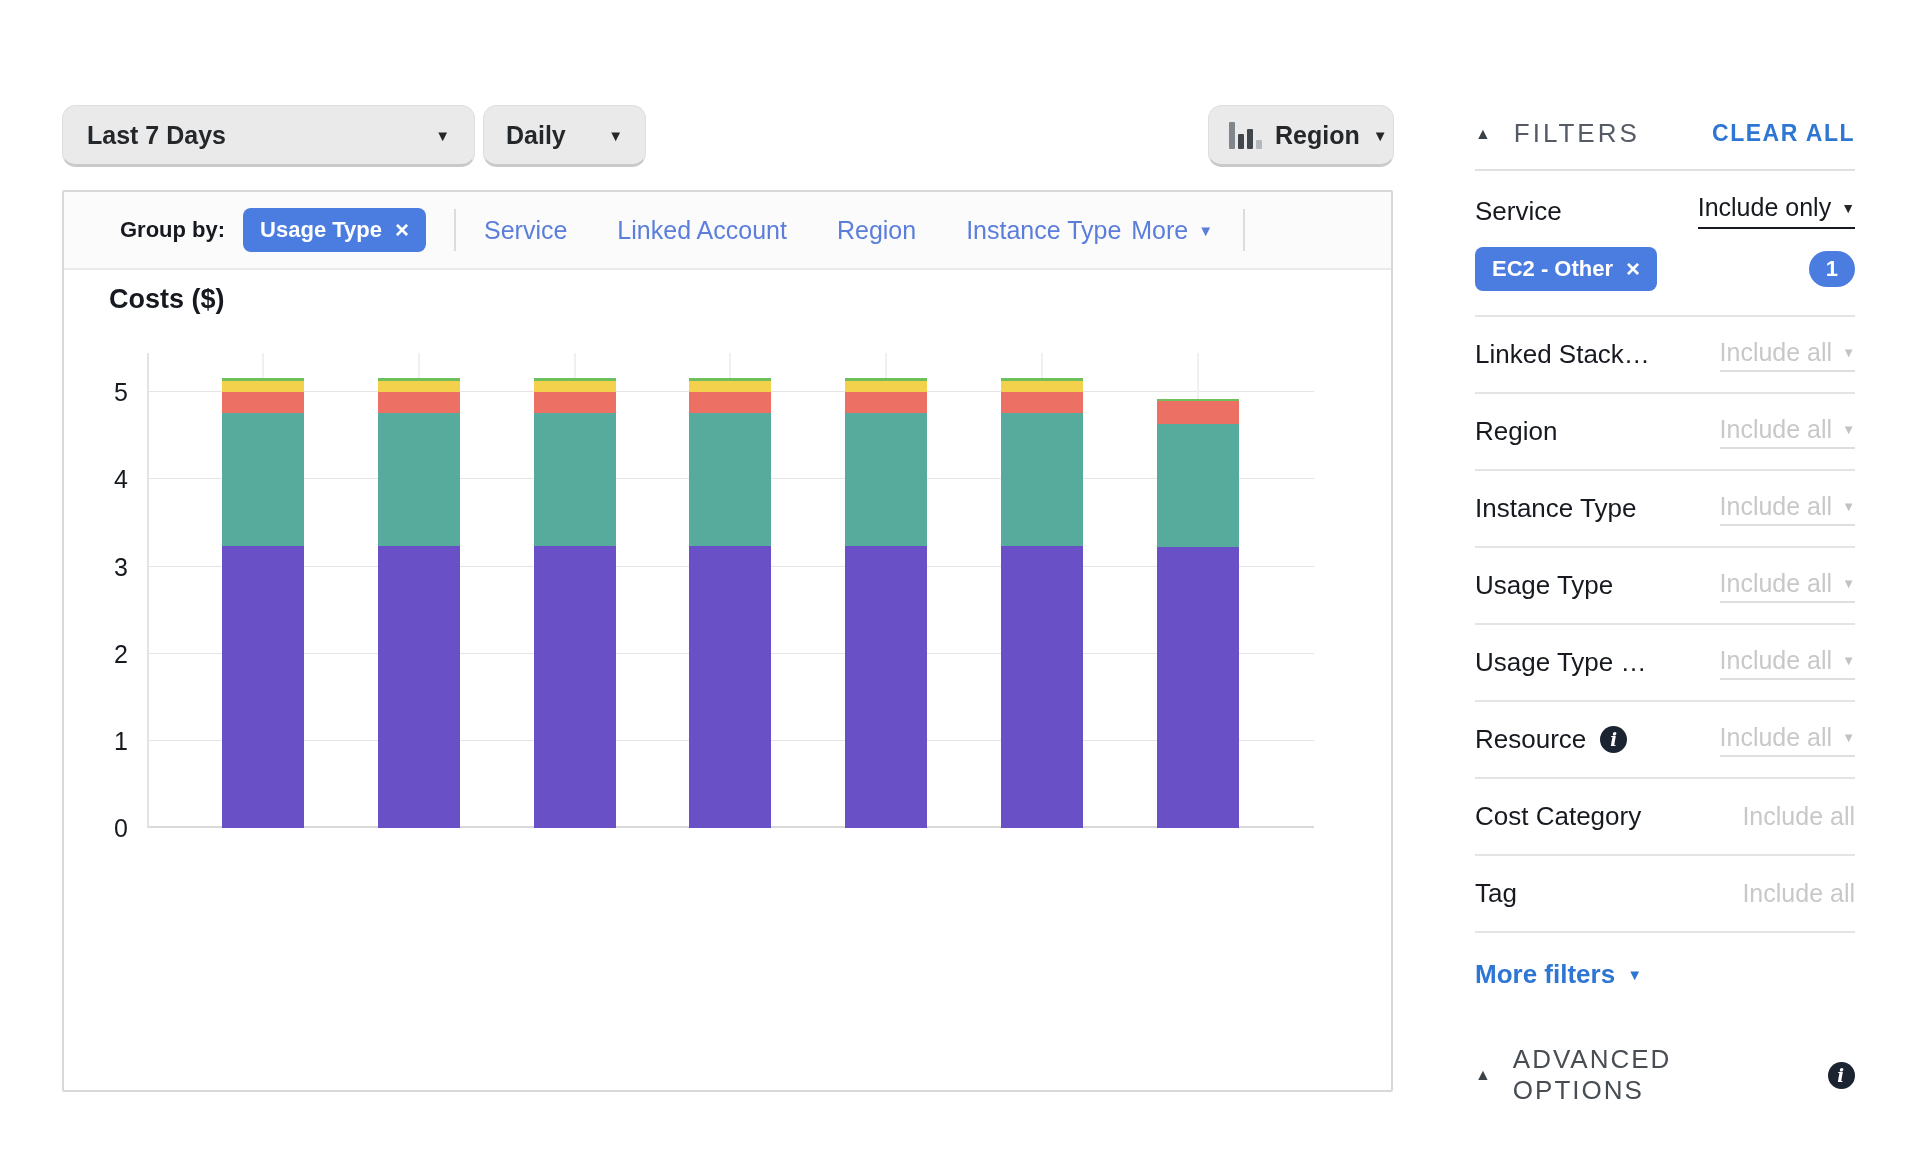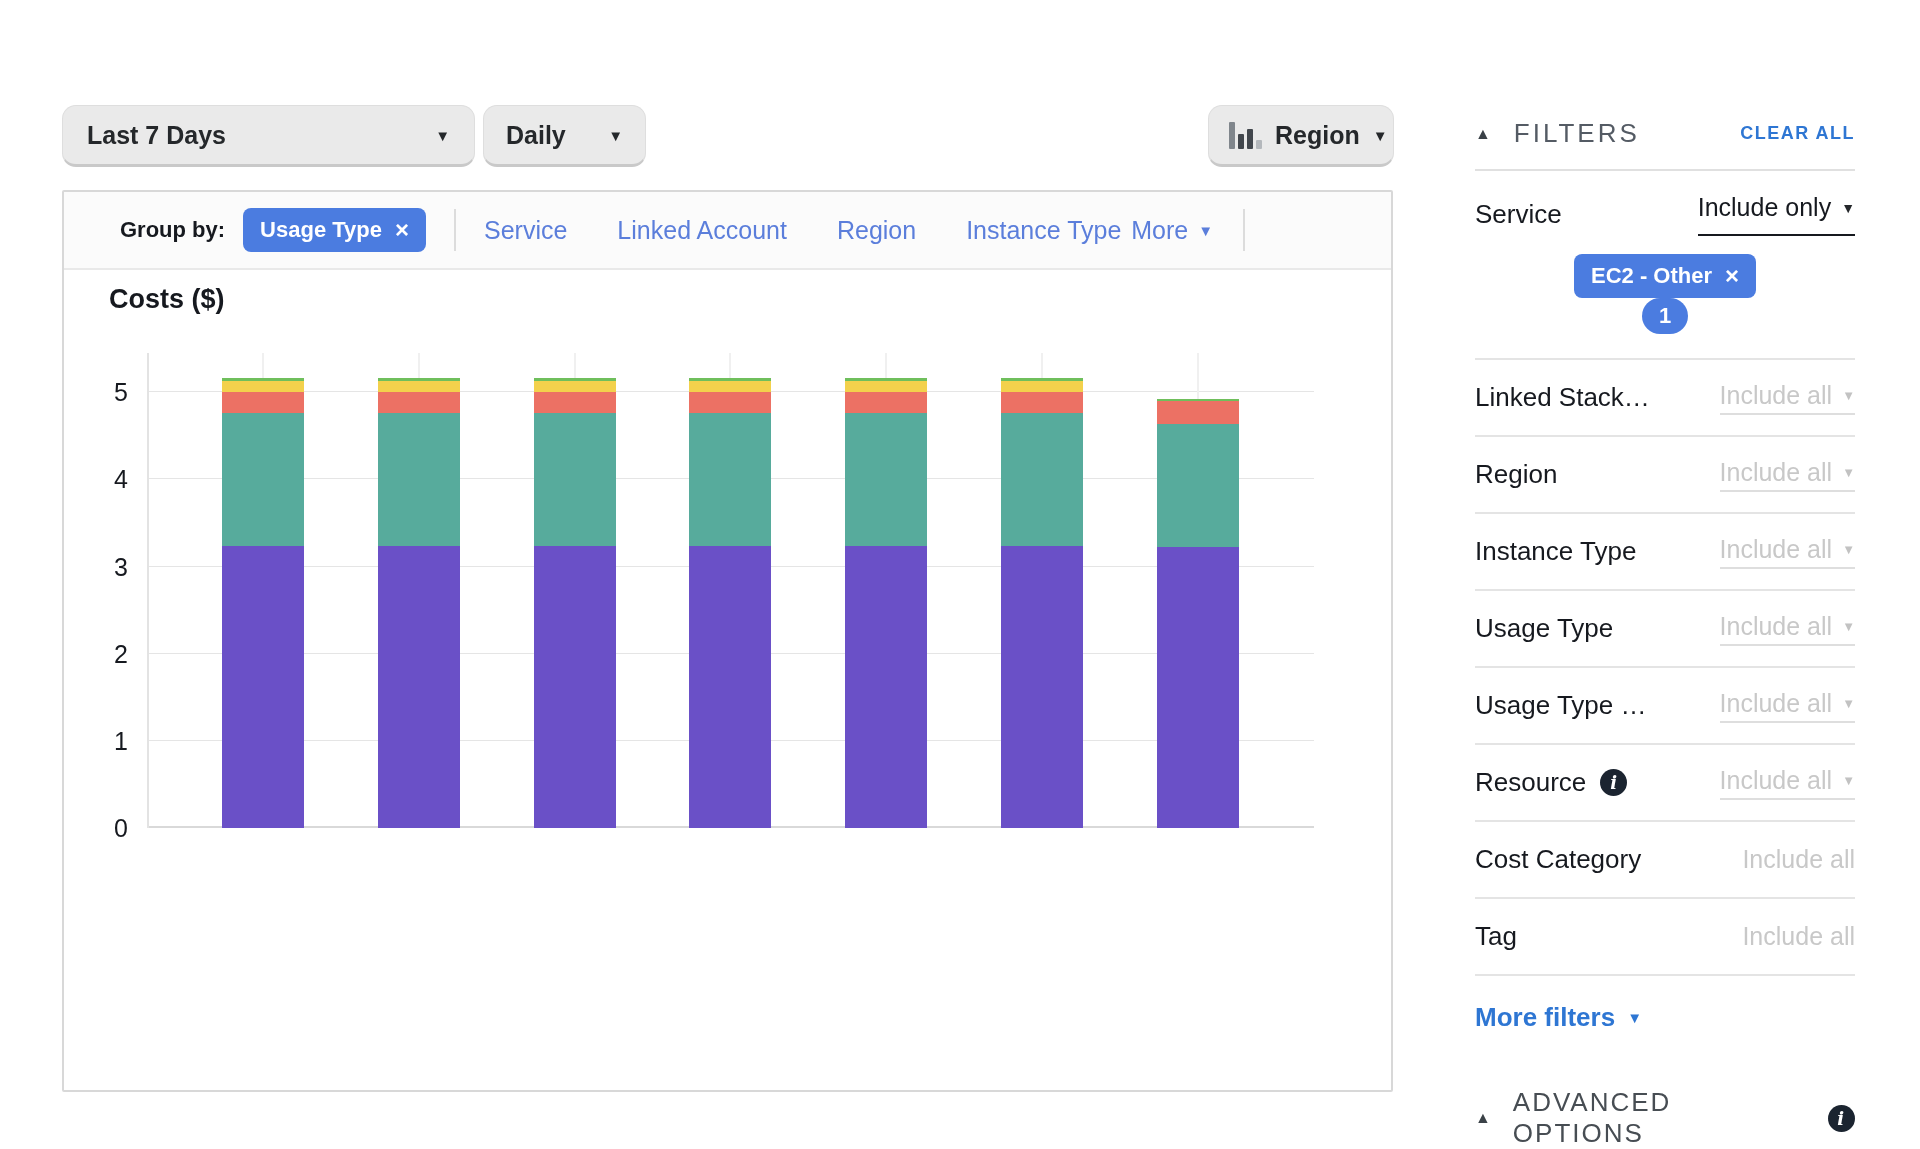--- a/index.html
+++ b/index.html
@@ -65,28 +65,28 @@
   .legend-item{display:flex;align-items:center;gap:11px;font-size:26px;color:#16191f;}
   .swatch{width:29px;height:29px;display:inline-block;}
 
   
   .sidebar{position:absolute;left:1475px;top:118px;width:380px;}
   .sb-header{display:flex;align-items:center;justify-content:space-between;
     padding-bottom:20px;border-bottom:2px solid #e0e0e0;}
   .sb-title{display:flex;align-items:center;gap:20px;color:#545b64;
     font-size:26px;letter-spacing:3px;}
   .tri{font-size:16px;color:#3a4147;line-height:1;}
-  .clear-all{color:var(--blue);font-size:18px;font-weight:bold;letter-spacing:1.5px;cursor:pointer;}
+  .clear-all{color:var(--blue);font-size:23px;font-weight:bold;letter-spacing:1.5px;cursor:pointer;}
   .service-block{padding:22px 0 24px;border-bottom:2px solid var(--divider);}
   .service-top{display:flex;align-items:center;justify-content:space-between;}
   .f-label{font-size:26px;color:var(--ink);display:inline-flex;align-items:center;gap:14px;}
   .include-only{display:inline-flex;align-items:center;gap:10px;font-size:25px;
-    color:var(--ink);border-bottom:2px solid var(--ink);padding-bottom:12px;cursor:pointer;}
+    color:var(--ink);border-bottom:2px solid var(--ink);padding-bottom:5px;cursor:pointer;}
   .include-only .caret{font-size:14px;}
-  .service-chiprow{display:flex;align-items:center;justify-content:space-between;margin-top:18px;flex-direction:column;}
+  .service-chiprow{display:flex;align-items:center;justify-content:space-between;margin-top:18px;}
   .count-badge{background:var(--chip-blue);color:#fff;font-size:22px;font-weight:bold;
     border-radius:18px;padding:5px 17px;}
   .filter-row{height:77px;display:flex;align-items:center;justify-content:space-between;
     border-bottom:2px solid var(--divider);}
   .f-value{font-size:25px;color:var(--gray-val);display:inline-flex;align-items:center;}
   .f-value.drop{border-bottom:2px solid #dedede;padding-bottom:3px;cursor:pointer;}
   .info-icon{width:27px;height:27px;border-radius:50%;background:#1b2430;color:#fff;
     display:inline-flex;align-items:center;justify-content:center;
     font-family:"DejaVu Serif",serif;font-weight:bold;font-size:18px;font-style:italic;}
   .more-filters{margin-top:26px;display:flex;align-items:center;gap:12px;

